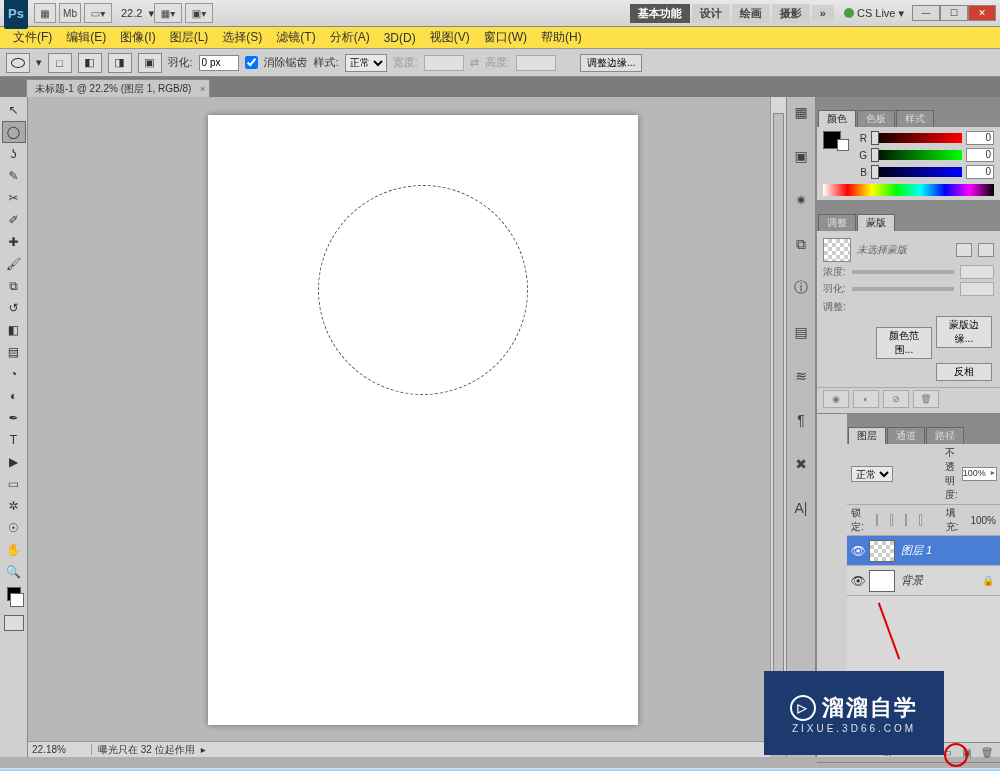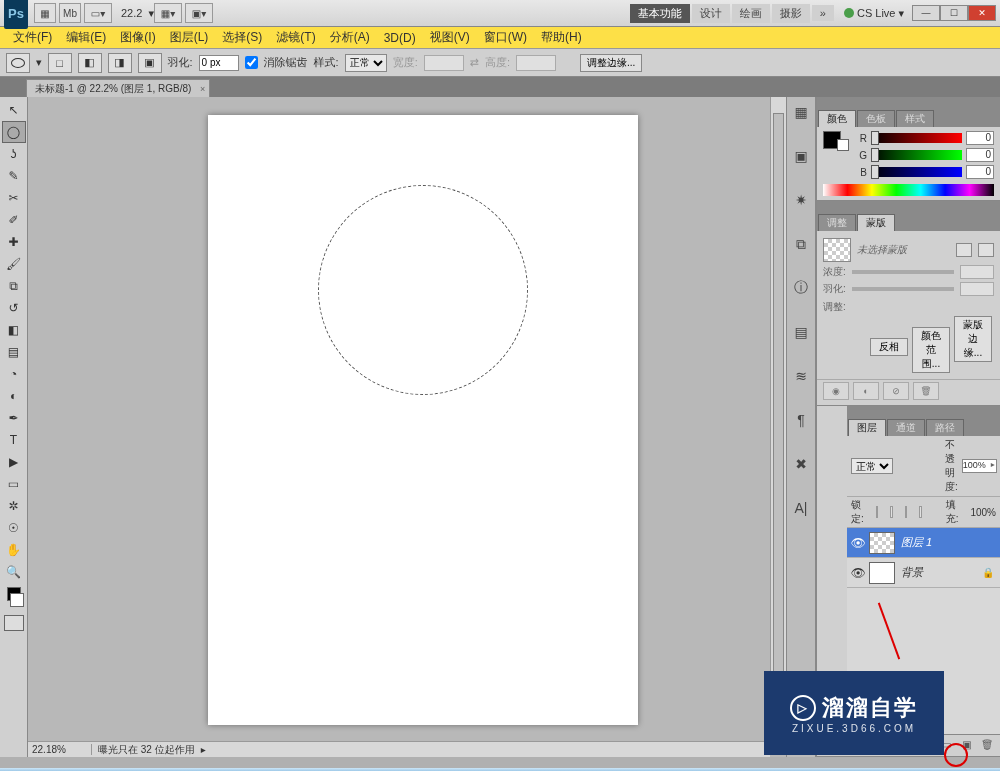--- a/index.html
+++ b/index.html
@@ -5,21 +5,21 @@
 * { margin: 0; padding: 0; box-sizing: border-box; font-family: "Microsoft YaHei", sans-serif; }
 body { width: 1000px; height: 771px; background: #b0b0b0; overflow: hidden; position: relative; }
 
 
 .titlebar { height: 27px; background: linear-gradient(#e8e8e8,#d4d4d4); border-bottom: 1px solid #888; display: flex; align-items: center; padding: 0 4px; font-size: 11px; color: #333; }
 .titlebar .ps-logo { width: 24px; height: 32px; background: #0a3a5a; color: #8bc7e6; font-weight: bold; display: flex; align-items: center; justify-content: center; border-radius: 2px; margin-right: 6px; font-size: 13px; }
 .titlebar .tb-icon { width: 22px; height: 20px; border: 1px solid #999; background: #e0e0e0; margin-right: 3px; display: flex; align-items: center; justify-content: center; font-size: 10px; color: #444; }
 .titlebar .tb-drop { width: 28px; }
 .titlebar .zoom-txt { margin: 0 6px; }
 .titlebar .spacer { flex: 1; }
-.titlebar .workspace-btn { padding: 2px 8px; background: #555; color: #fff; margin-right: 2px; font-size: 11px; }
+.titlebar .workspace-btn { padding: 2px 8px; background: #555; color: #fff; margin-right: 2px; font-size: 11px; font-weight: bold; }
 .titlebar .ws2 { background: #d0d0d0; color: #444; }
 .titlebar .cslive { margin: 0 8px; display: flex; align-items: center; gap: 3px; }
 .titlebar .cslive .dot { width: 10px; height: 10px; border-radius: 50%; background: #4a9e4a; }
 .titlebar .win-ctrl { display: flex; }
 .titlebar .win-btn { width: 28px; height: 16px; border: 1px solid #888; background: #d8d8d8; display: flex; align-items: center; justify-content: center; font-size: 9px; }
 .titlebar .win-close { background: #d04030; color: #fff; }
 
 
 .menubar { height: 22px; background: #fde047; border-bottom: 1px solid #999; display: flex; align-items: center; font-size: 12px; color: #333; padding-left: 6px; }
 .menubar span { padding: 2px 7px; cursor: default; }
@@ -90,21 +90,21 @@
 
 
 .mask-body { color: #666; }
 .mask-row { display: flex; align-items: center; gap: 6px; margin: 3px 0; }
 .mask-thumb { width: 28px; height: 24px; background: #fff; border: 1px solid #888;
   background-image: linear-gradient(45deg,#ccc 25%,transparent 25%,transparent 75%,#ccc 75%),linear-gradient(45deg,#ccc 25%,transparent 25%,transparent 75%,#ccc 75%);
   background-size: 8px 8px; background-position: 0 0,4px 4px; }
 .mask-btn { width: 16px; height: 14px; border: 1px solid #888; background: #e0e0e0; }
 .mask-slider { flex: 1; height: 4px; background: #aaa; }
 .mask-val { width: 34px; height: 14px; border: 1px solid #aaa; background: #e0e0e0; }
-.mask-bbtn { padding: 1px 6px; background: #e0e0e0; border: 1px solid #888; font-size: 10px; float: right; margin: 2px; width: 38px; }
+.mask-bbtn { padding: 1px 6px; background: #e0e0e0; border: 1px solid #888; font-size: 10px; float: right; margin: 2px; width: 56px; }
 
 .adjust-icons { height: 26px; display: flex; flex-wrap: wrap; gap: 4px; padding: 2px 6px; border-top: 1px solid #aaa; }
 .adjust-icons .ai { width: 26px; height: 18px; border: 1px solid #aaa; background: #d8d8d8; font-size: 9px; display: flex; align-items: center; justify-content: center; color: #777; }
 
 
 .layers-opts { display: flex; align-items: center; gap: 4px; padding: 2px 4px; }
 .layers-opts select { flex: 1; height: 16px; font-size: 10px; background: #e8e8e8; border: 1px solid #888; }
 .layers-opts .oplab { font-size: 10px; margin-left: 48px; }
 .layers-opts .opval { width: 40px; height: 14px; border: 1px solid #888; background: #fff; font-size: 9px; text-align: right; padding-right: 10px; position: relative; }
 .layers-opts .opval::after { content: "▸"; position: absolute; right: 1px; top: 0; font-size: 8px; color: #666; }

